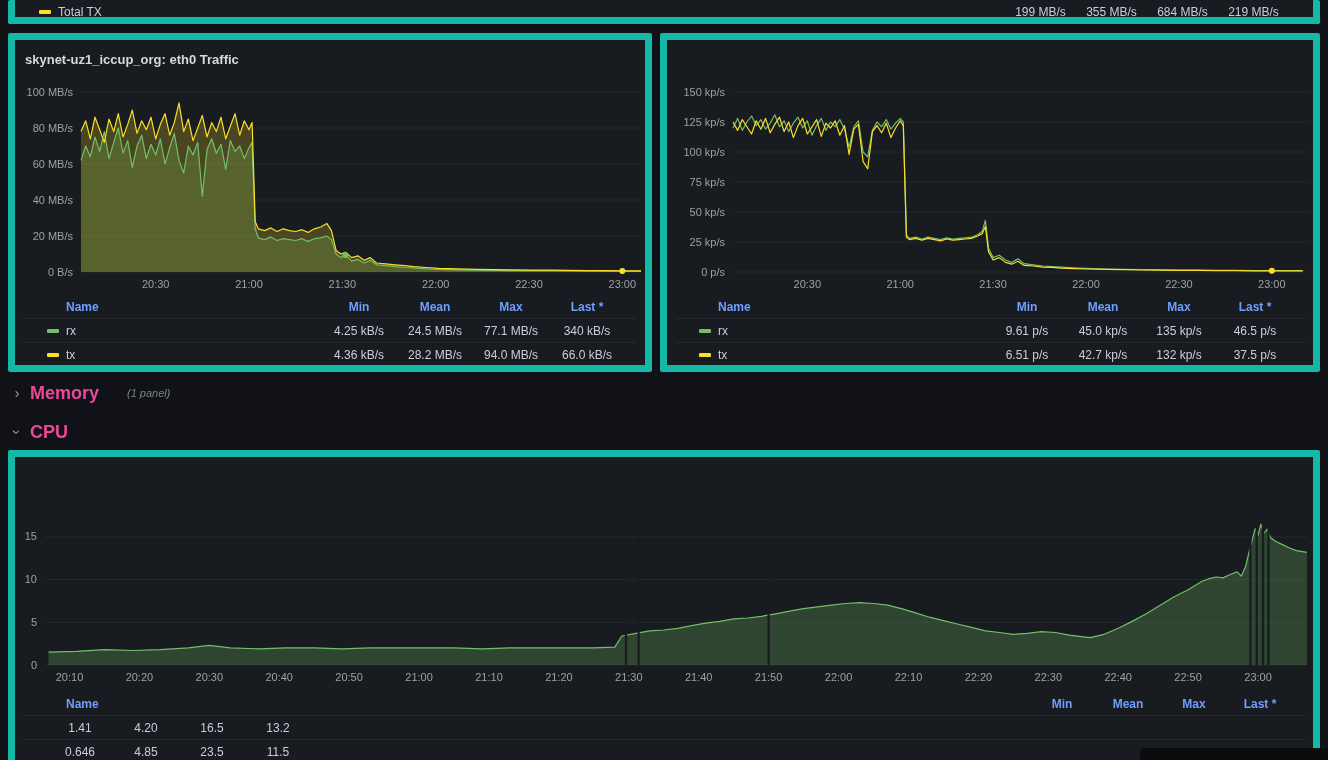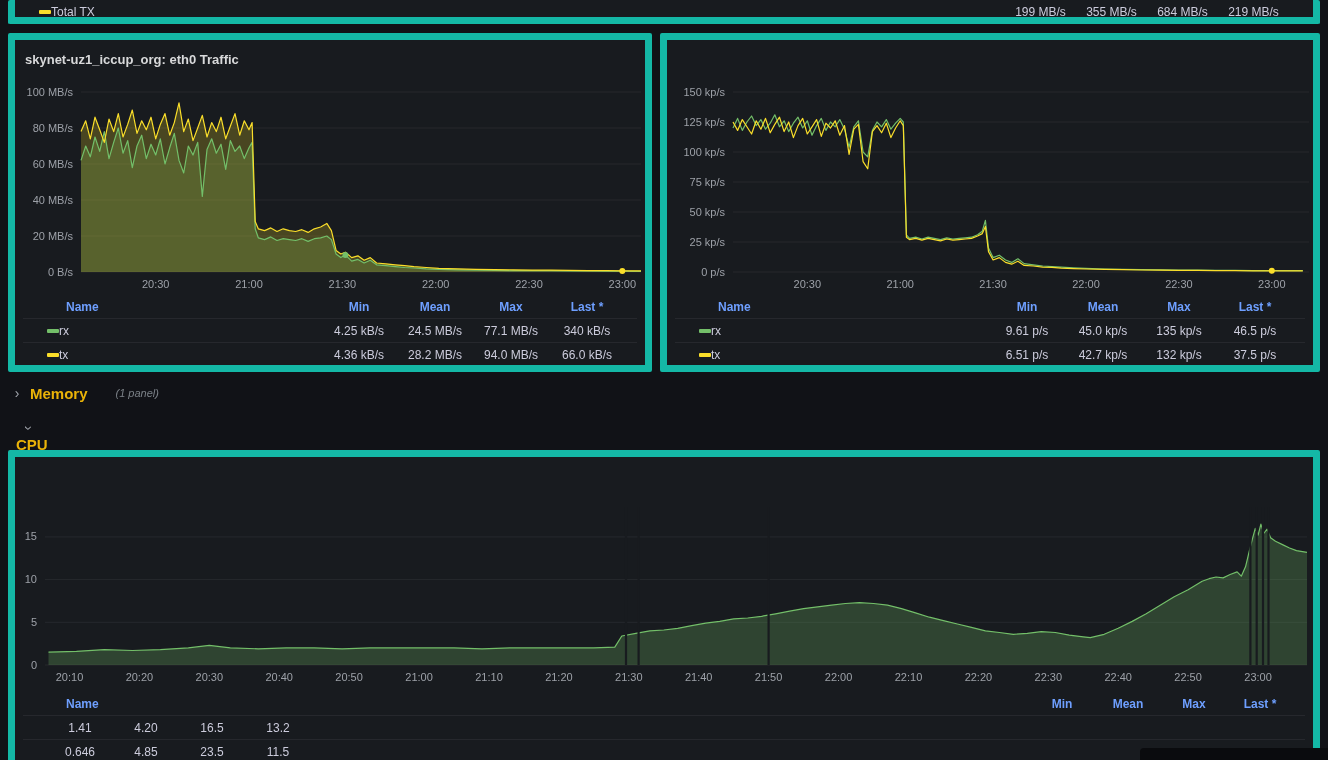--- a/index.html
+++ b/index.html
@@ -11,31 +11,31 @@
   .panel{position:absolute;background:#181b1f;border:7px solid #14b8a6;border-radius:2px;box-sizing:border-box;overflow:hidden;}
   .panel.strip{border-top:none;}
   .ptitle{height:40px;line-height:40px;padding-left:10px;font-size:13px;font-weight:600;color:#d8d9da;white-space:nowrap;cursor:pointer;}
   .chart{position:absolute;left:8px;right:8px;}
   .chart svg{display:block;}
   .chart svg text{fill:#9da1a8;font-size:11px;font-family:"Liberation Sans",sans-serif;}
   .legend{position:absolute;left:8px;right:8px;font-size:12px;}
   .lrow{display:flex;align-items:center;height:24px;padding:0 12px 0 24px;border-top:1px solid rgba(204,204,220,0.08);box-sizing:border-box;}
   .lrow.lhead{height:22px;border-top:none;}
   .lhead span{color:#6e9fff;font-weight:700;cursor:pointer;}
-  .lname{flex:1;display:flex;align-items:center;color:#ccccdc;cursor:pointer;min-width:0;}
+  .lname{flex:1;display:flex;align-items:center;gap:7px;color:#ccccdc;cursor:pointer;min-width:0;}
   .lhead .lname{padding-left:19px;}
   .swatch{width:12px;height:4px;border-radius:1px;flex:none;display:inline-block;}
   .lcol{width:76px;text-align:center;color:#ccccdc;flex:none;}
   .lcol.narrow{width:66px;}
   .striprow{display:flex;align-items:center;height:23px;padding:0 24px;box-sizing:border-box;font-size:12px;}
   .striprow .lcol{width:71px;}
   .secrow{position:absolute;display:flex;align-items:center;height:24px;cursor:pointer;}
   .chev{color:#a2a6ad;font-size:14px;width:14px;display:inline-block;text-align:center;}
   .chev.down{transform:rotate(90deg);}
-  .seclabel{font-size:15px;font-weight:700;color:#eab308;margin-left:6px;}
+  .seclabel{font-size:18px;font-weight:700;color:#ec4899;margin-left:6px;}
   .seccount{font-size:11px;font-style:italic;color:#7b8087;margin-left:28px;}
   .overlay{position:absolute;left:1140px;top:748px;width:188px;height:12px;background:#0a0b0e;border-top-left-radius:4px;}
 </style>
 </head>
 <body>
 
 <div class="panel strip" style="left:8px;top:0;width:1312px;height:24px;">
   <div class="striprow">
     <span class="lname">
       <i class="swatch" style="background: rgb(250, 222, 42);"></i>
@@ -167,21 +167,21 @@
     </div>
   </div>
 </div>
 
 <div class="secrow" style="left:10px;top:381px;">
   <span class="chev">›</span>
   <span class="seclabel">Memory</span>
   <span class="seccount">(1 panel)</span>
 </div>
 
-<div class="secrow" style="left:10px;top:420px;flex-direction:column;">
+<div class="secrow" style="left:10px;top:420px;">
   <span class="chev down">›</span>
   <span class="seclabel">CPU</span>
 </div>
 
 <div class="panel" style="left:8px;top:450px;width:1312px;height:318px;">
   <div class="chart" style="top:40px;height:190px;">
       <svg width="1294" height="190" viewBox="0 0 1294 190">
         <line x1="22" x2="1284" y1="168.0" y2="168.0" stroke="rgba(204,204,220,0.08)" stroke-width="1"></line>
         <text x="14" y="171.5" text-anchor="end">0</text>
         <line x1="22" x2="1284" y1="125.3" y2="125.3" stroke="rgba(204,204,220,0.08)" stroke-width="1"></line>

